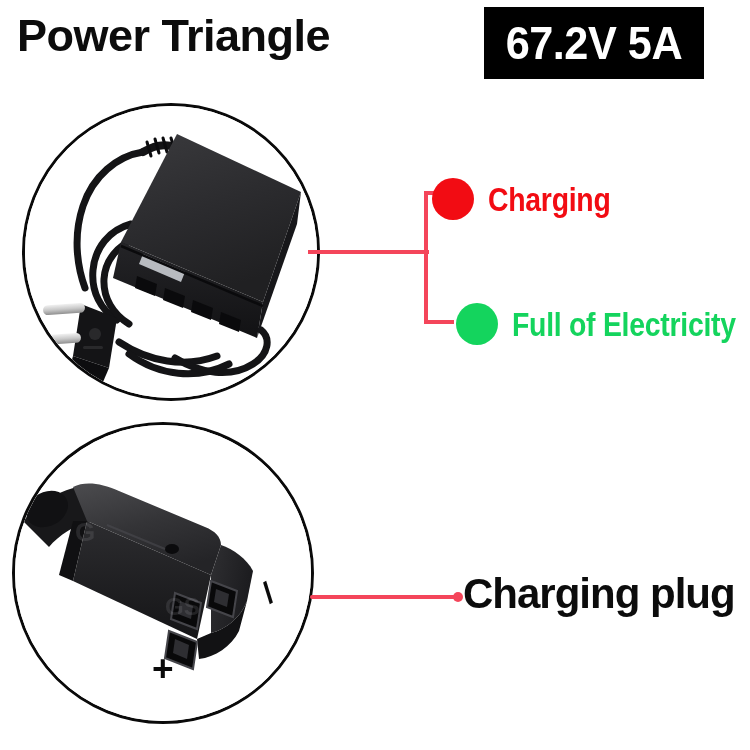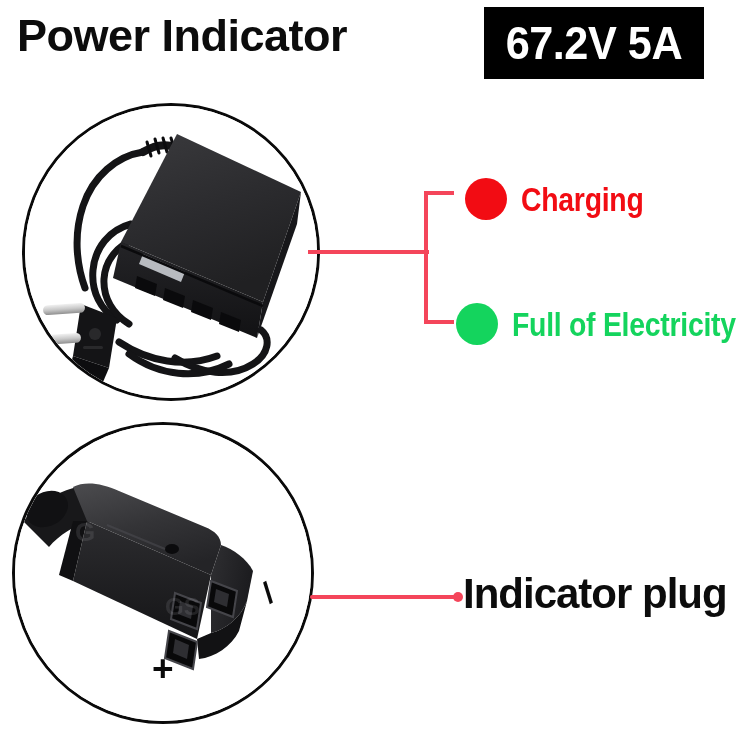--- a/index.html
+++ b/index.html
@@ -88,21 +88,21 @@
     height: 30px;
     overflow: visible;
   }
 
   
   .indicator-row {
     position: absolute;
     display: flex;
     align-items: center;
   }
-  #indicator-charging { left: 465px; top: 178px; text-align: right; }
+  #indicator-charging { left: 432px; top: 178px; text-align: right; }
   #indicator-full     { left: 456px; top: 303px; }
 
   .indicator-dot {
     width: 42px;
     height: 42px;
     border-radius: 50%;
     flex: none;
   }
   #dot-charging { background: #f20c13; }
   #dot-full     { background: #14d45d; }
@@ -152,21 +152,21 @@
     color: #0a0a0a;
     line-height: 1;
     transform: rotate(-28deg);
   }
 </style>
 </head>
 <body>
 
 <div id="page">
 
-  <div id="title">Power Indicator</div>
+  <div id="title">Power Triangle</div>
 
   <div id="spec-badge">
     <span id="spec-badge-text">67.2V 5A</span>
   </div>
 
   <div id="photo-top" class="photo-circle">
     <svg class="photo-svg" viewBox="0 0 292 292">
       <defs>
         <linearGradient id="brickTop" x1="0" y1="0" x2="0.35" y2="1">
           <stop offset="0" stop-color="#3a3a3d"></stop>
@@ -311,15 +311,15 @@
   <div class="indicator-row" id="indicator-full">
     <span class="indicator-dot" id="dot-full"></span>
     <span class="indicator-label" id="label-full">Full of Electricity</span>
   </div>
 
   <svg id="leader-bottom-svg" viewBox="0 0 175 30">
     <line x1="12" y1="15" x2="158" y2="15" stroke="#f4455a" stroke-width="4" stroke-linecap="round"></line>
     <circle cx="158" cy="15" r="5" fill="#f4455a"></circle>
   </svg>
 
-  <div id="label-triangle-plug">Indicator plug</div>
+  <div id="label-triangle-plug">Charging plug</div>
 
 </div>
 
 </body></html>

